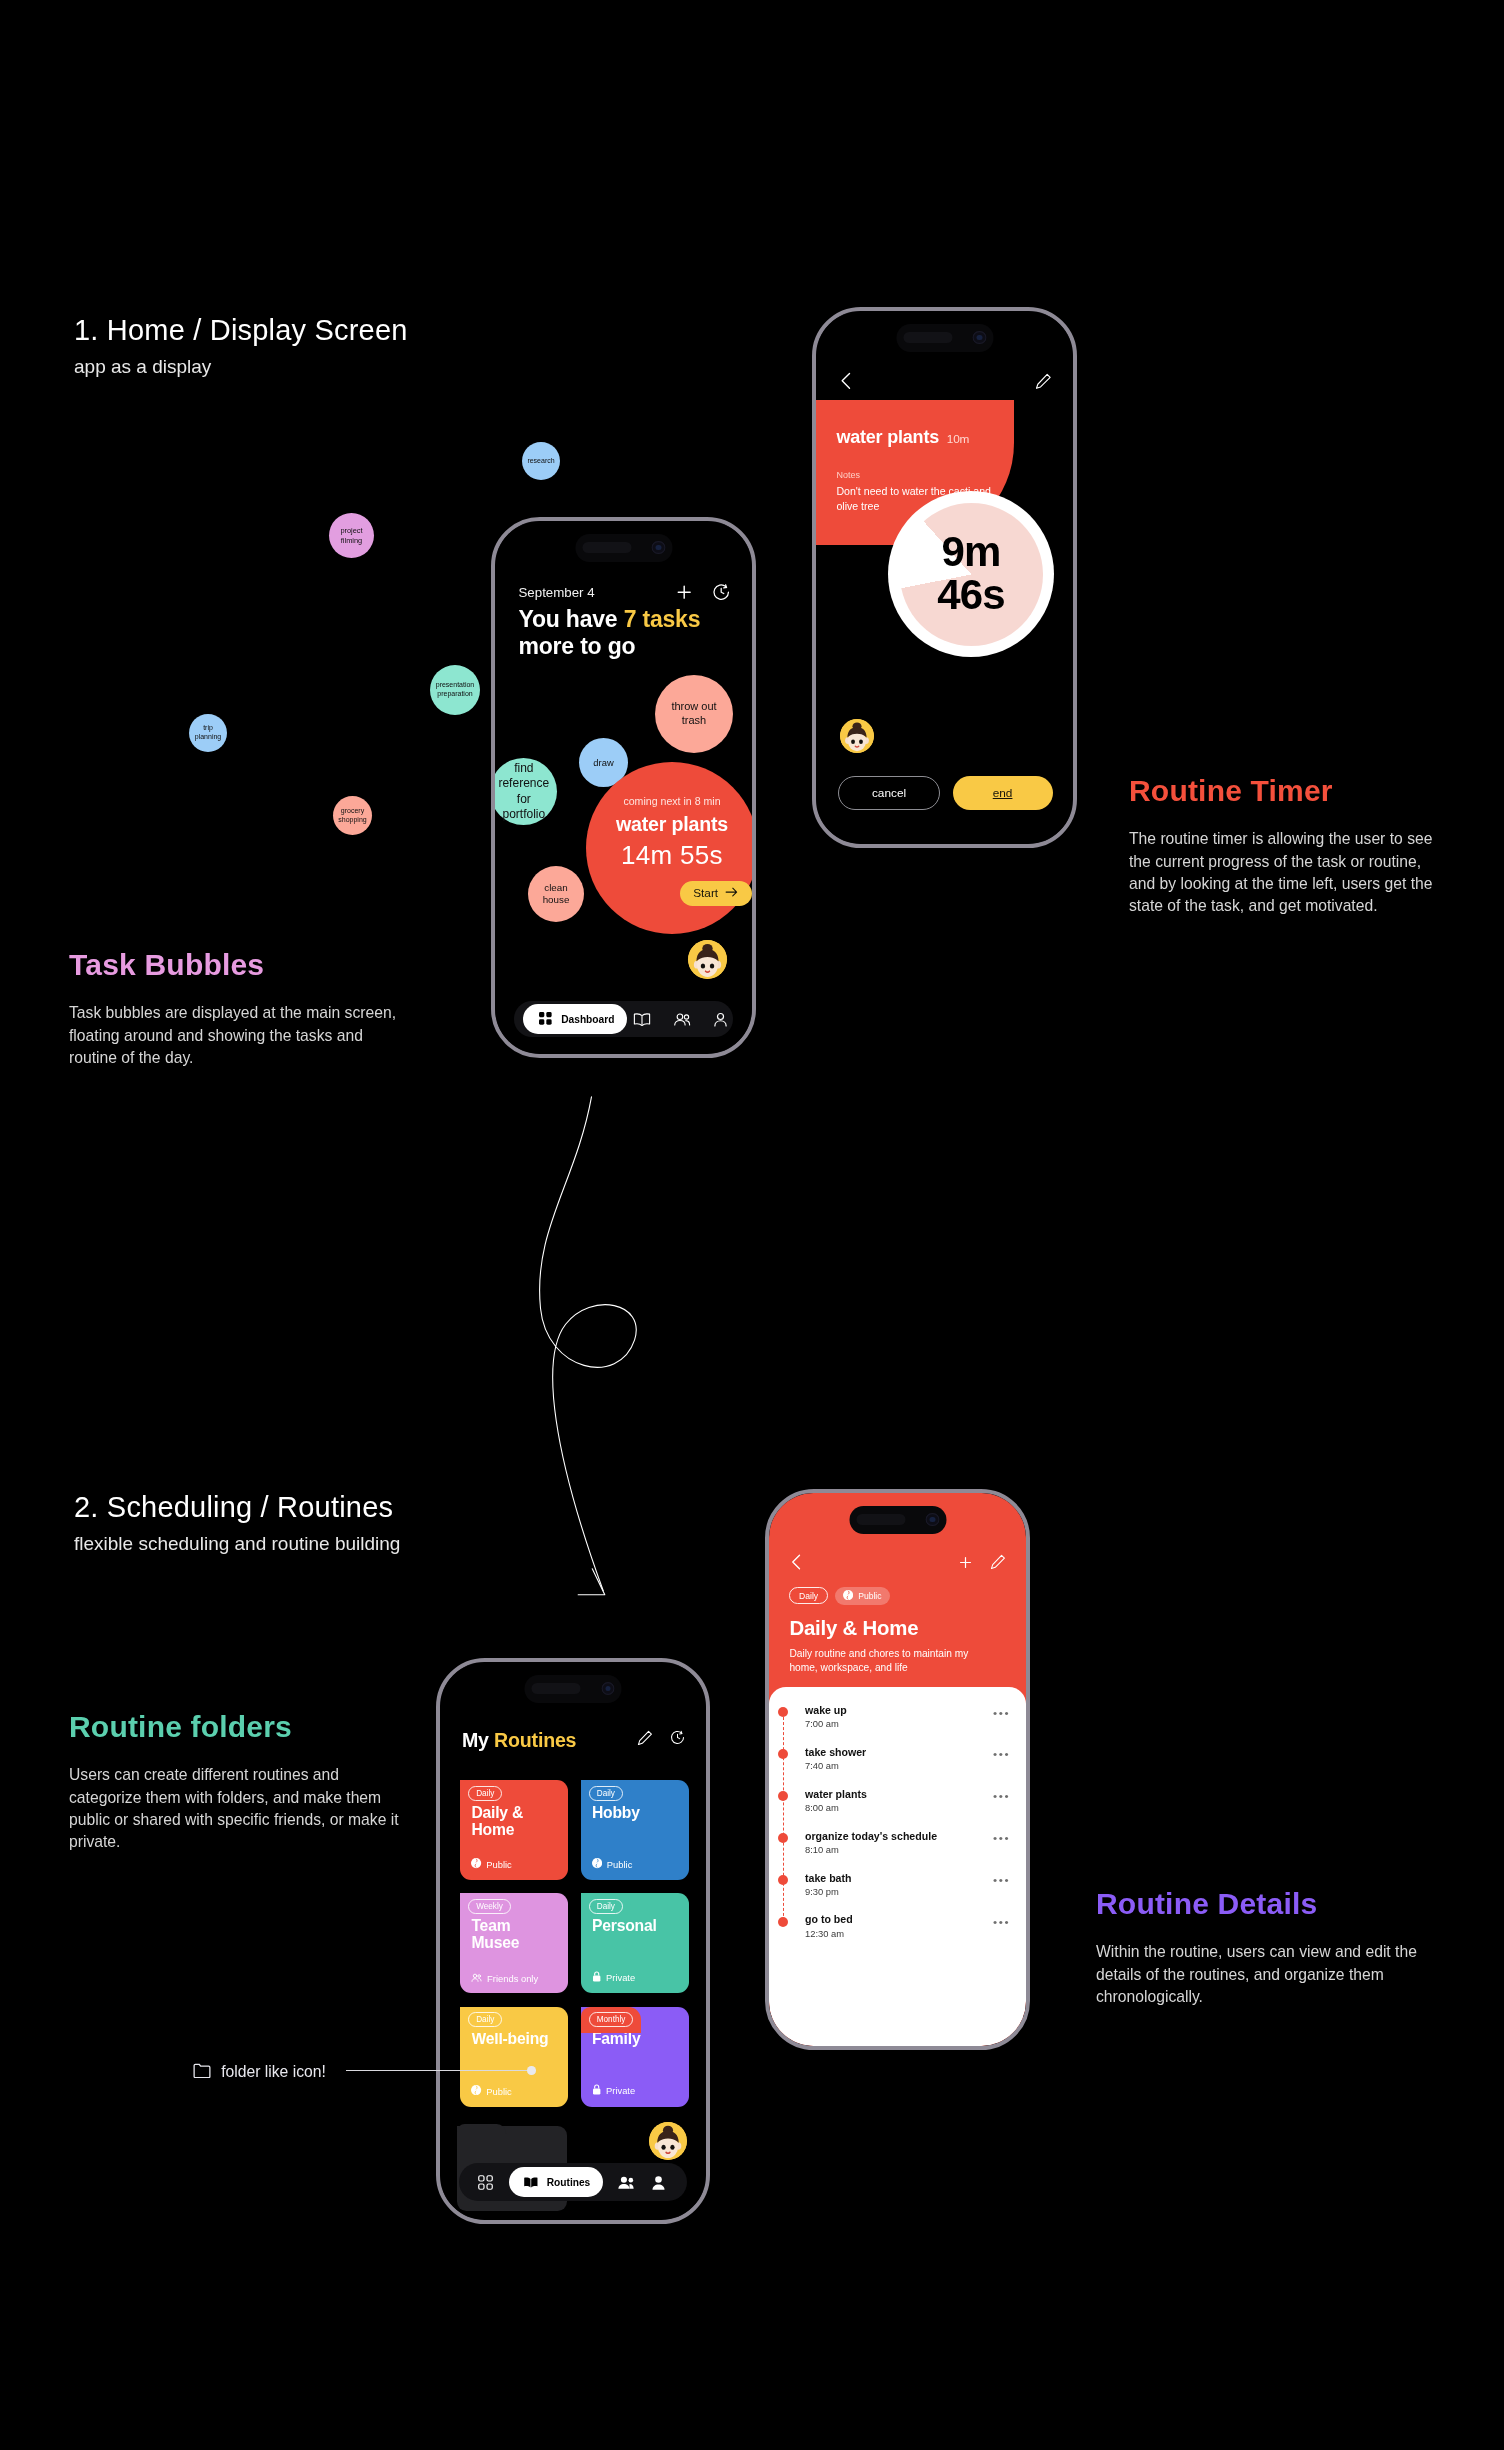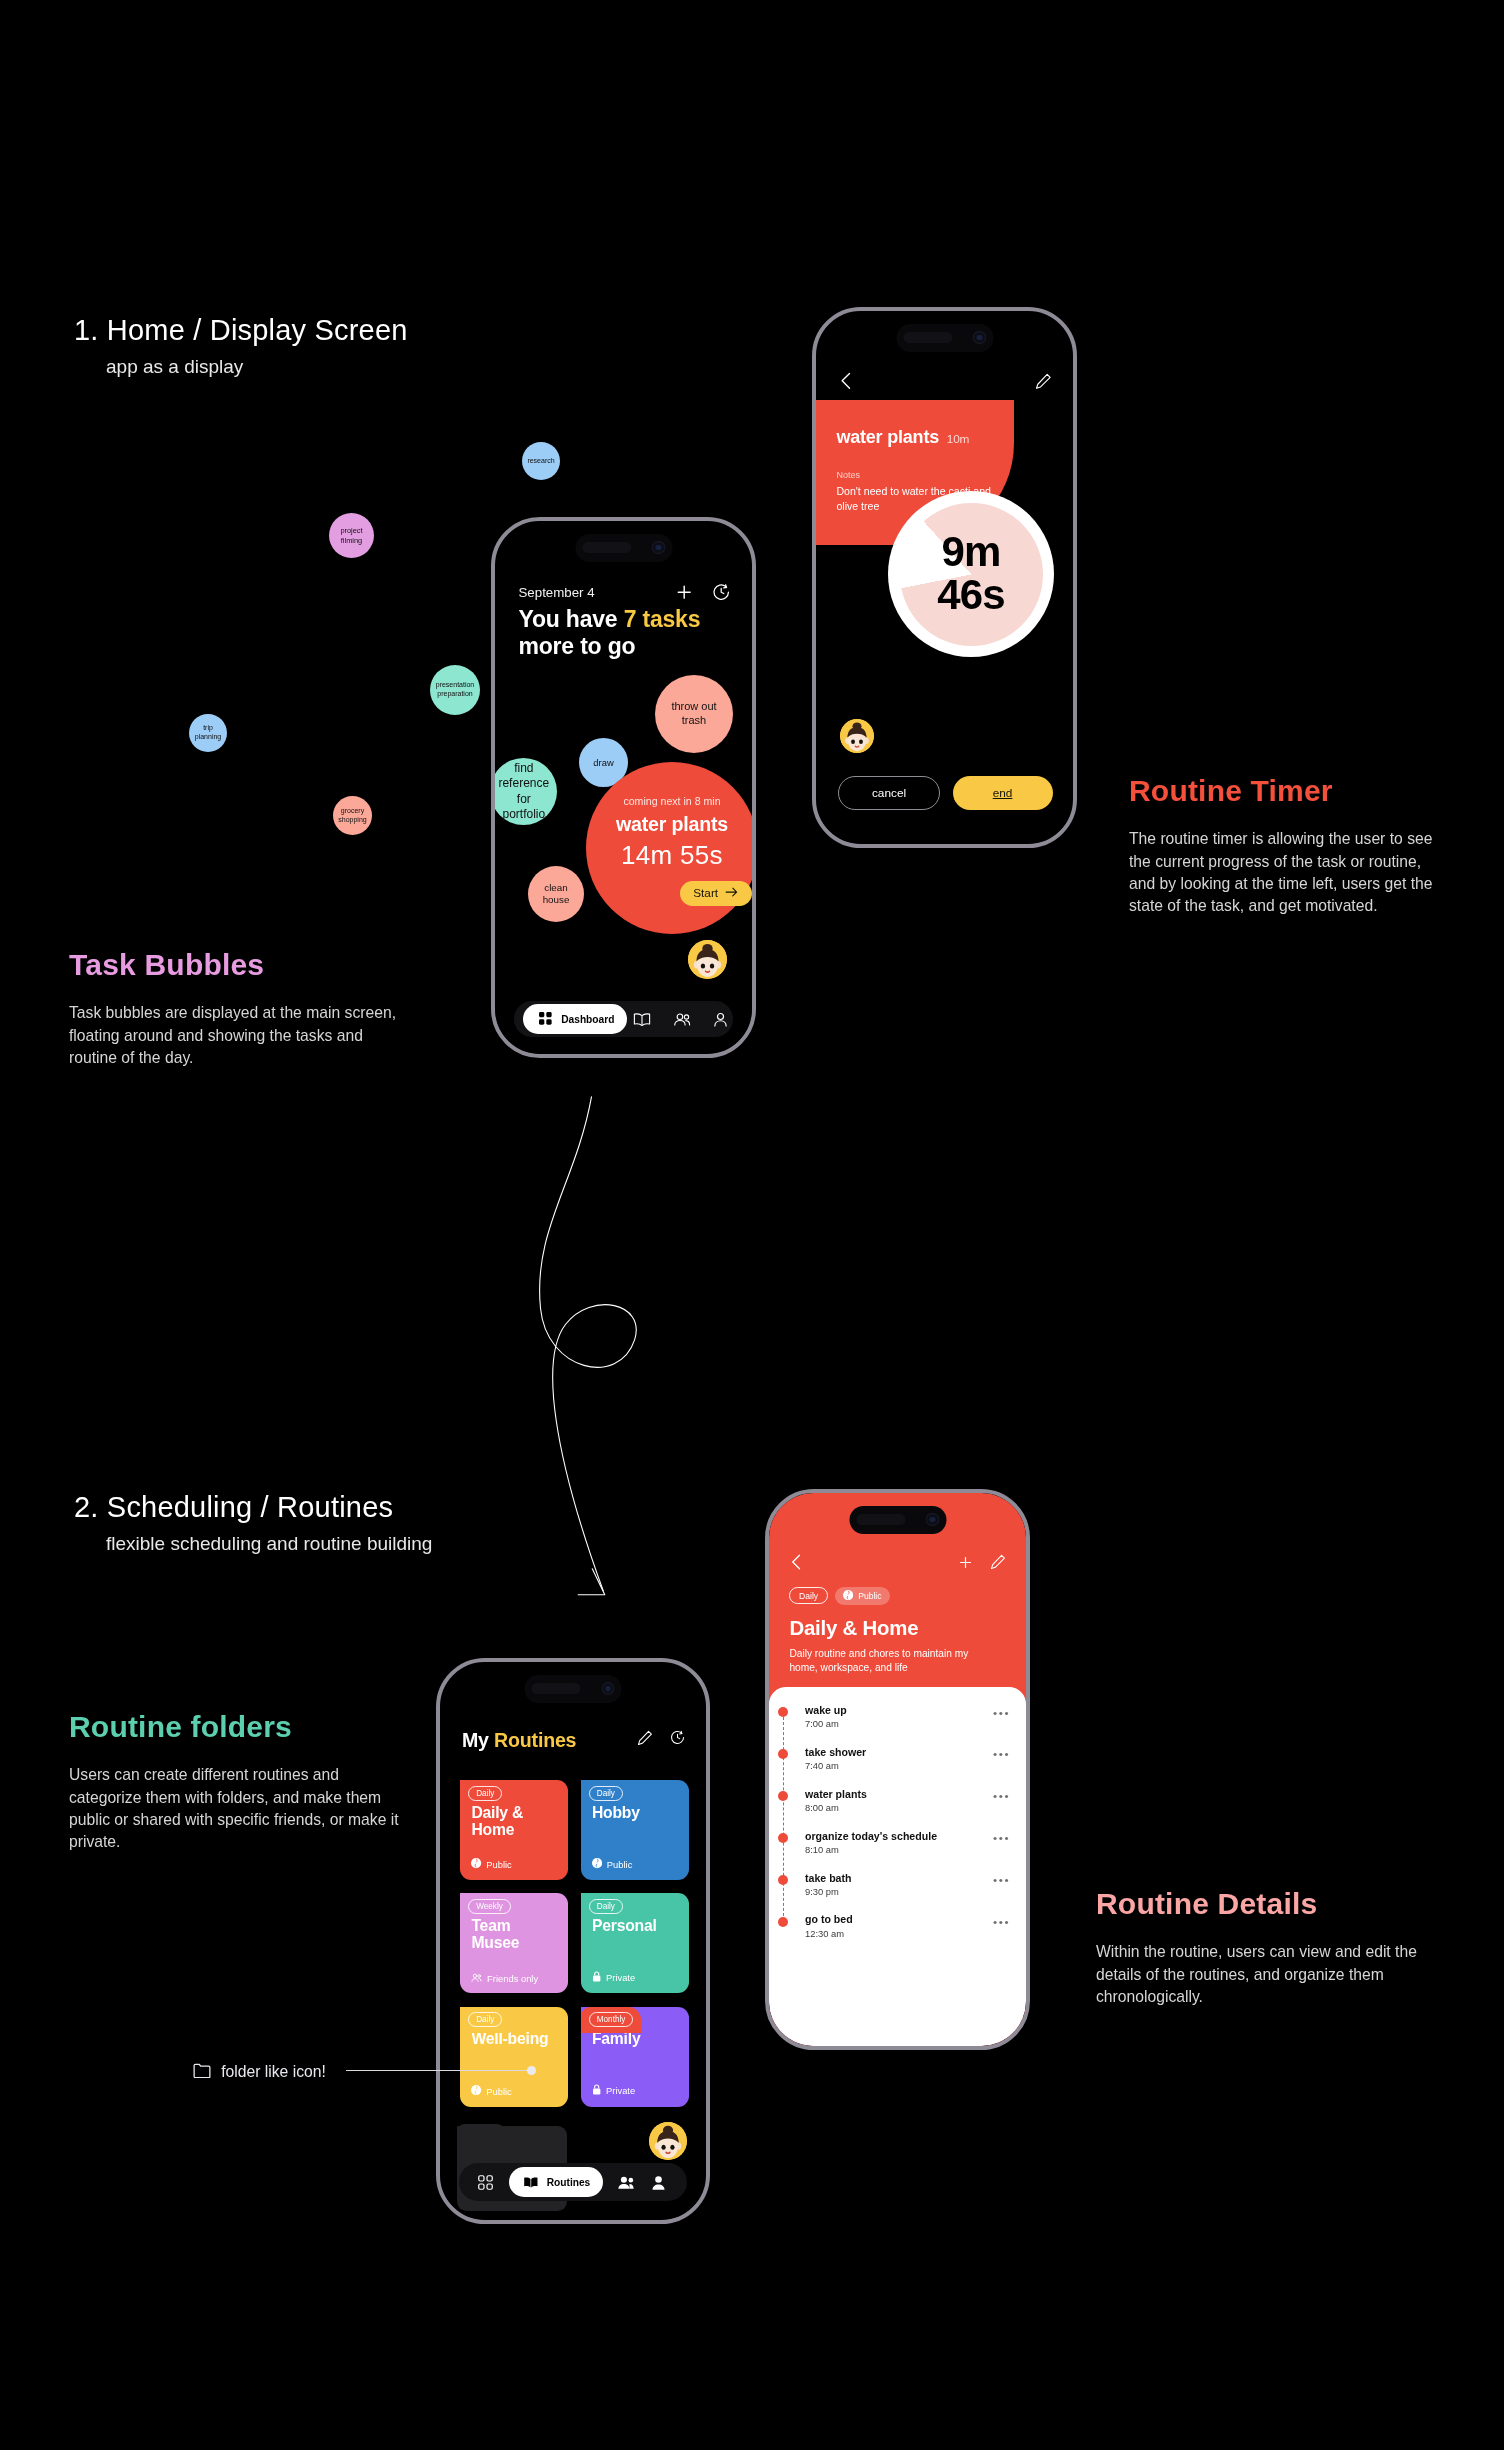--- a/index.html
+++ b/index.html
@@ -2,21 +2,21 @@
 <html style="font-size:12.5px"><head>
 <meta charset="utf-8">
 <style>
   * { margin:0; padding:0; box-sizing:border-box; }
   html,body { background:#000; }
   body {
     width:1505px; height:2450px; position:relative; overflow:hidden;
     font-family:"Liberation Sans", sans-serif; color:#fff;
   }
   .sec-title { font-size:29px; font-weight:400; letter-spacing:0.2px; color:#fff; }
-  .sec-sub { font-size:19px; font-weight:400; color:#e8e8e8; margin-top:9.4px;margin-left:32px; }
+  .sec-sub { font-size:19px; font-weight:400; color:#e8e8e8; margin-top:9.4px; }
 
   .ann-title { font-size:30px; font-weight:700; letter-spacing:0.2px; }
   .ann-body { font-size:15.7px; line-height:1.42; color:#d6d6d6; margin-top:20.4px; font-weight:400; }
 
   
   .phone { position:absolute; border-radius:49px; background:#0a0a0c;
            border:4.7px solid #8e8a96; box-shadow:0 0 0 1.6px #2a2830 inset; overflow:hidden; }
   .screen { position:absolute; inset:0; border-radius:44px; overflow:hidden; background:#000; }
   .notch { position:absolute; top:12.5px; left:50%; transform:translateX(-50%);
            width:97px; height:28px; background:#09090b; border-radius:15.7px; display:flex;
@@ -600,21 +600,21 @@
     </div>
   </div>
 </div>
 
 <div style="position:absolute;left:69px;top:1710px;width:337px;">
   <div class="ann-title" style="color:#5BCFAE;">Routine folders</div>
   <div class="ann-body">Users can create different routines and categorize them with folders, and make them public or shared with specific friends, or make it private.</div>
 </div>
 
 <div style="position:absolute;left:1096px;top:1887px;width:329px;">
-  <div class="ann-title" style="color:#fca5a5;">Routine Details</div>
+  <div class="ann-title" style="color:#8b5cf6;">Routine Details</div>
   <div class="ann-body">Within the routine, users can view and edit the details of the routines, and organize them chronologically.</div>
 </div>
 
 <div style="position:absolute;left:193px;top:2063px;display:flex;align-items:center;gap:10.2px;">
   <span>
     <svg width="18" height="15" viewBox="0 0 24 20" fill="none" stroke="#e8e8ee" stroke-width="1.7" stroke-linejoin="round">
         <path d="M1.5 18V3.3c0-.9.7-1.6 1.6-1.6h5l2.3 2.6h10.5c.9 0 1.6.7 1.6 1.6V18c0 .9-.7 1.6-1.6 1.6H3.1A1.6 1.6 0 0 1 1.5 18z"></path>
       </svg></span>
   <span style="font-size:15.7px;color:#e8e8ee;">folder like icon!</span>
 </div>

